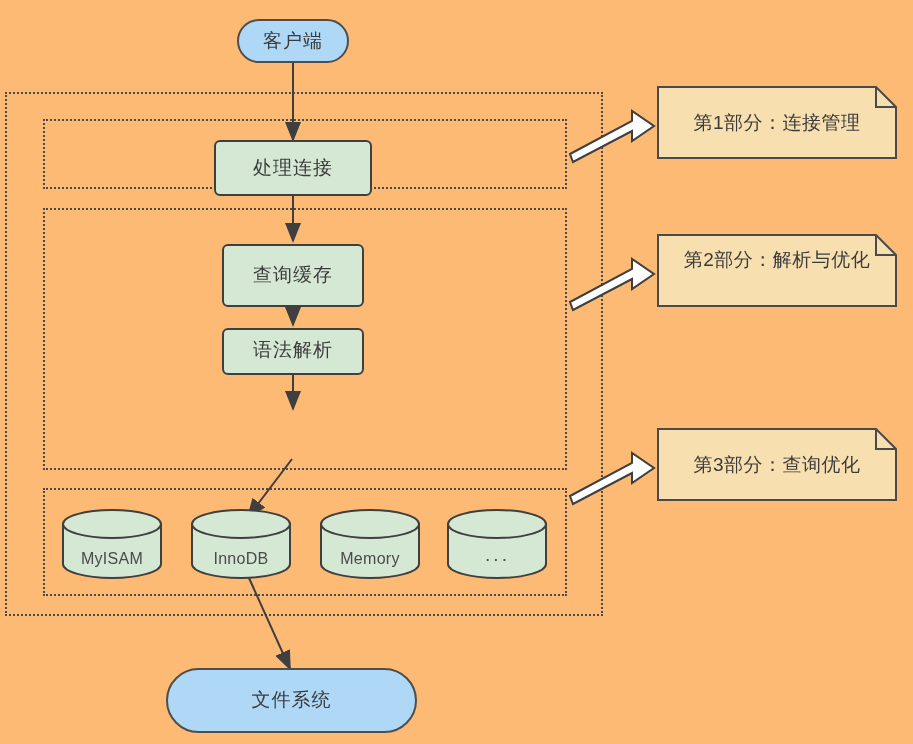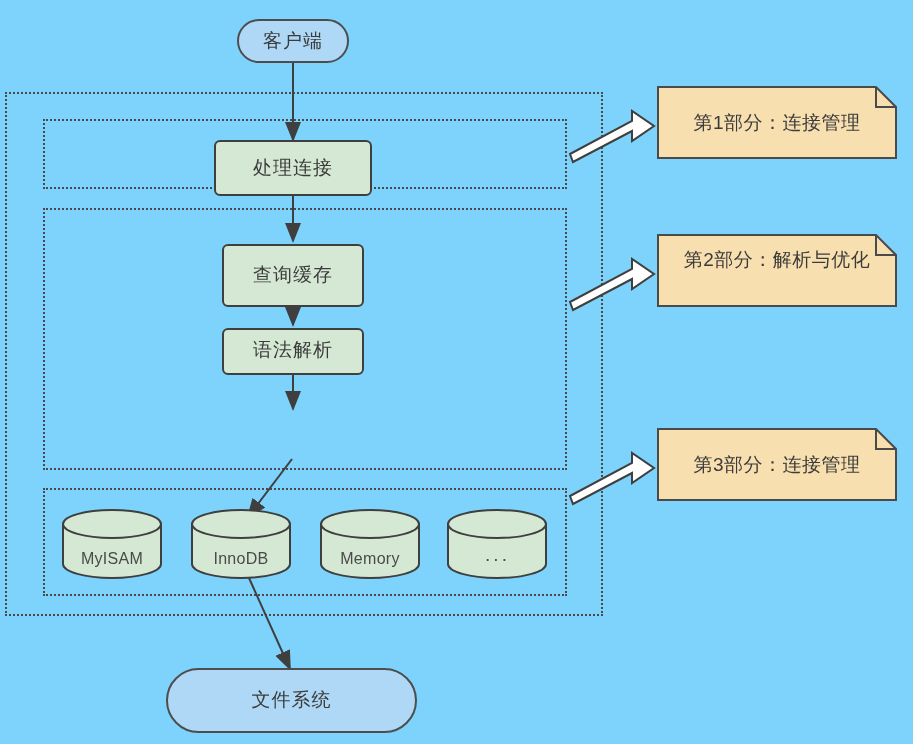--- a/index.html
+++ b/index.html
@@ -7,21 +7,21 @@
     padding: 0;
     background: #ffffff;
   }
   body {
     font-family: "Liberation Sans", "DejaVu Sans", sans-serif;
   }
   #canvas {
     position: relative;
     width: 913px;
     height: 744px;
-    background: #7dd3fc;
+    background: #fdba74;
     overflow: hidden;
   }
   .svg-layer {
     position: absolute;
     left: 0;
     top: 0;
     width: 913px;
     height: 744px;
     pointer-events: none;
   }
@@ -180,16 +180,16 @@
       <path d="M219,1 L219,21 L239,21" fill="none" stroke="#4a4a4a" stroke-width="2"></path>
     </svg>
     <div class="note-label">第2部分：解析与优化</div>
   </div>
 
   <div class="note-wrap" style="left:657px; top:428px; width:240px; height:73px;">
     <svg width="240" height="73" viewBox="0 0 240 73" xmlns="http://www.w3.org/2000/svg">
       <path d="M1,1 L219,1 L239,21 L239,72 L1,72 Z" fill="#f8dfb0" stroke="#4a4a4a" stroke-width="2"></path>
       <path d="M219,1 L219,21 L239,21" fill="none" stroke="#4a4a4a" stroke-width="2"></path>
     </svg>
-    <div class="note-label">第3部分：连接管理</div>
+    <div class="note-label">第3部分：查询优化</div>
   </div>
 
 </div>
 
 </body></html>

